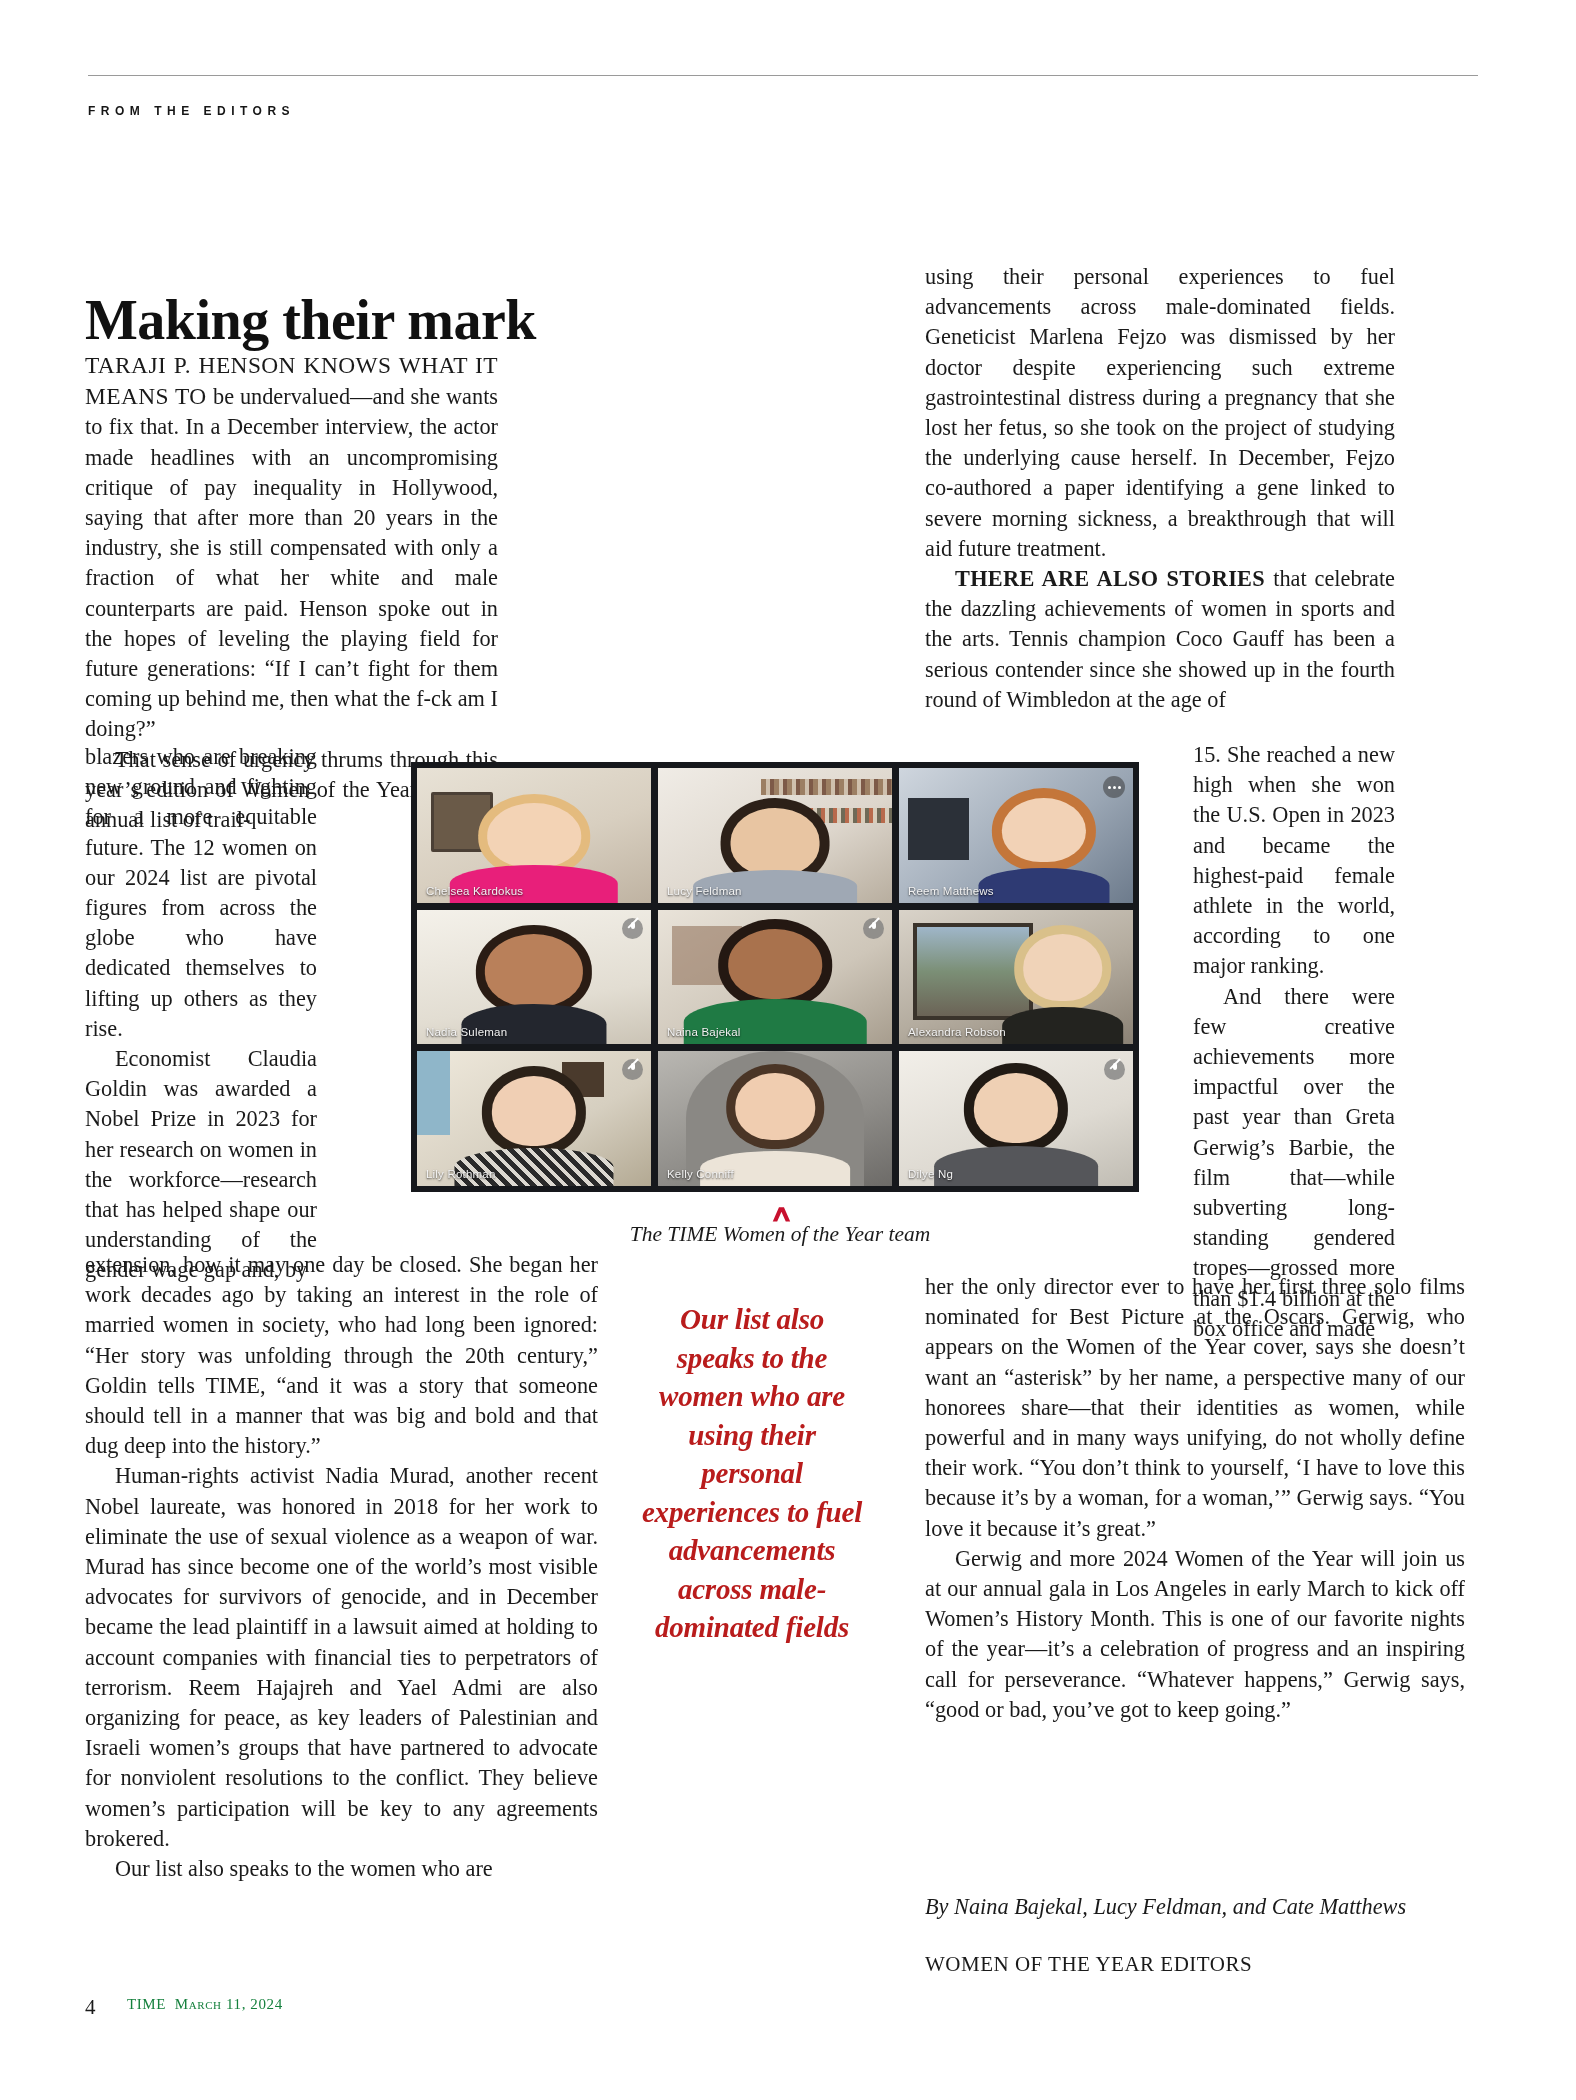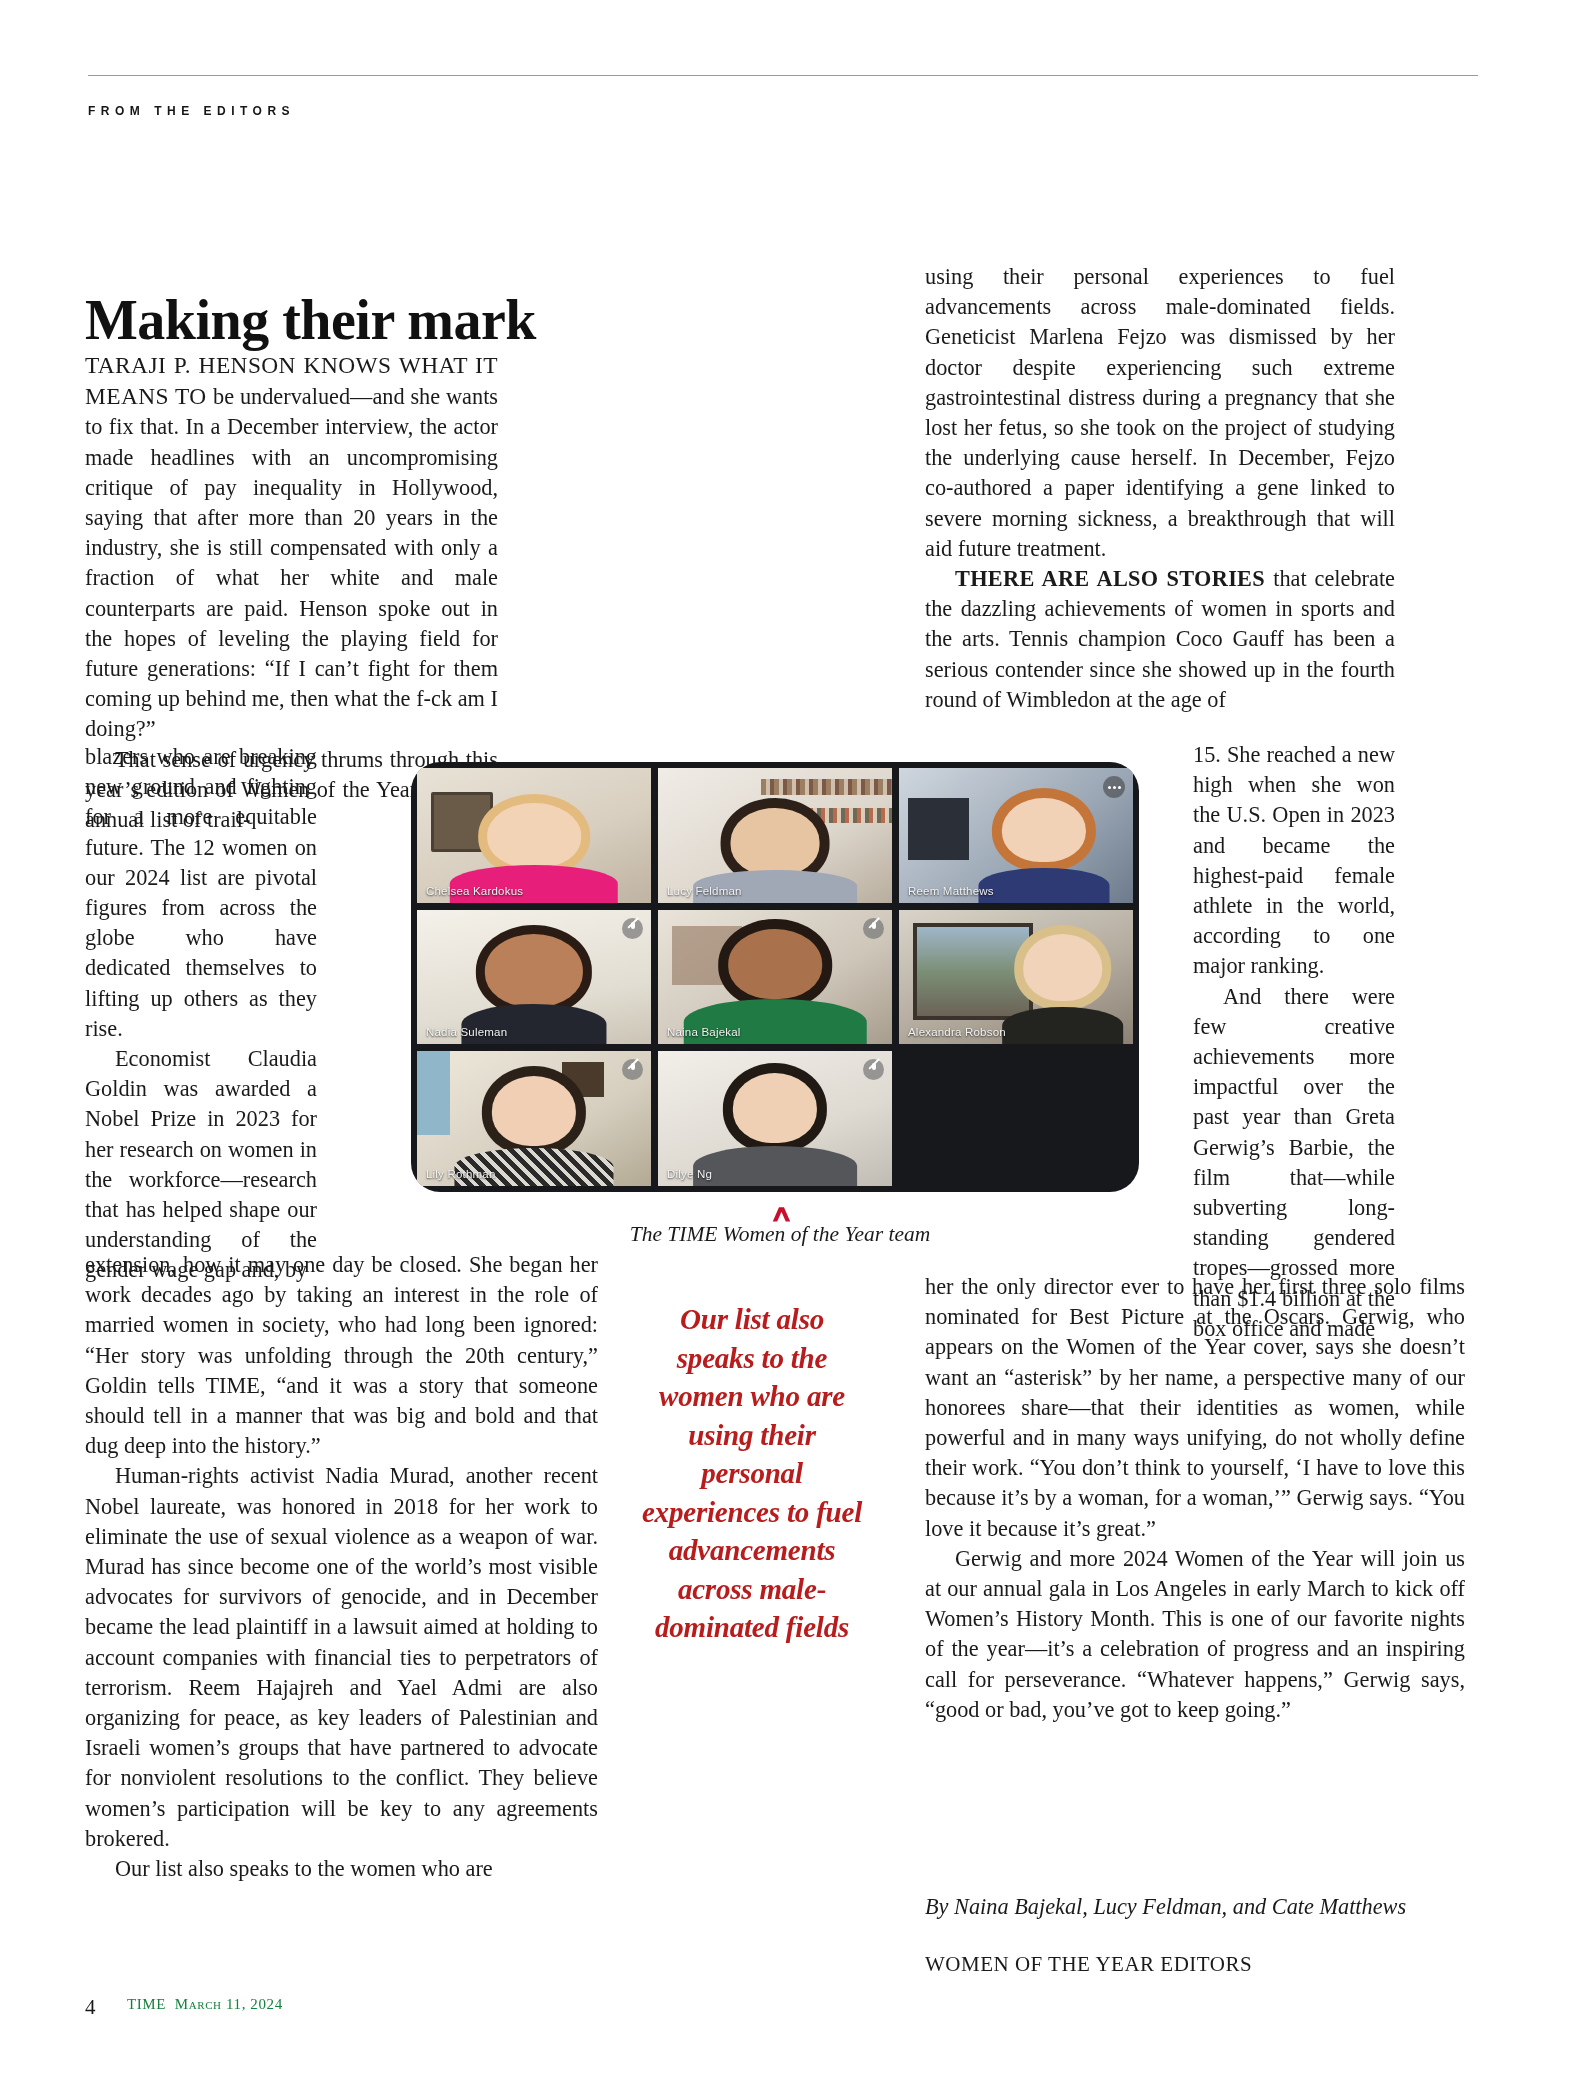--- a/index.html
+++ b/index.html
@@ -56,21 +56,20 @@
   
   #colR-a{left:925px;top:262px;width:470px;}
   #colR-b{left:1193px;top:740px;width:202px;}
   #colR-c{left:925px;top:1272px;width:540px;}
 
   
   .photo{
     position:absolute;left:411px;top:762px;width:728px;height:430px;
     background:#16181c;
     overflow:hidden;
-    border-radius:29px;
   }
   .vgrid{
     position:absolute;inset:6px;
     display:grid;grid-template-columns:repeat(3,1fr);grid-template-rows:repeat(3,1fr);
     gap:7px;
   }
   .tile{position:relative;overflow:hidden;background:#cdc8c2;}
   .tile .bg{position:absolute;inset:0;}
   .tile .head{
     position:absolute;left:50%;transform:translateX(-50%);
@@ -254,20 +253,27 @@
       <div class="tile" style="background:#ded8cb">
         <div class="bg" style="background:linear-gradient(150deg,#efe9dc 0%,#d6cfc0 60%,#b3a993 100%)"></div>
         <div class="bg" style="left:0;top:0;width:14%;height:62%;background:#8fb6c9;"></div>
         <div class="bg" style="left:62%;top:8%;width:18%;height:26%;background:#4a3a2c;"></div>
         <div class="head" style="top:18%;width:36%;height:52%;background:#f0cfb4;box-shadow:0 0 0 10px #2b2118;"></div>
         <div class="body" style="bottom:0;width:68%;height:28%;background:repeating-linear-gradient(45deg,#2a2a2a 0 5px,#dcd8d0 5px 9px);"></div>
         <div class="mute"></div>
         <div class="nm">Lily Rothman</div>
       </div>
 
+      <div class="tile" style="background:#9e9c98">
+        <div class="bg" style="background:linear-gradient(160deg,#b9b7b2 0%,#8e8c88 60%,#6d6b68 100%)"></div>
+        <div class="bg" style="left:12%;top:0;width:76%;height:100%;background:#8a8884;border-radius:50% 50% 0 0;"></div>
+        <div class="head" style="top:16%;width:34%;height:50%;background:#f0cdb0;box-shadow:0 0 0 9px #4a3526;"></div>
+        <div class="body" style="bottom:0;width:64%;height:26%;background:#ece4d8;"></div>
+        <div class="nm">Kelly Conniff</div>
+      </div>
 
       <div class="tile" style="background:#e3e0da">
         <div class="bg" style="background:linear-gradient(160deg,#f2efe9 0%,#dedad2 60%,#c0bcb3 100%)"></div>
         <div class="head" style="top:16%;width:36%;height:52%;background:#efd0b4;box-shadow:0 0 0 10px #211a14;"></div>
         <div class="body" style="bottom:0;width:70%;height:30%;background:#55565a;"></div>
         <div class="mute"></div>
         <div class="nm">Dilye Ng</div>
       </div>
 
     </div>

